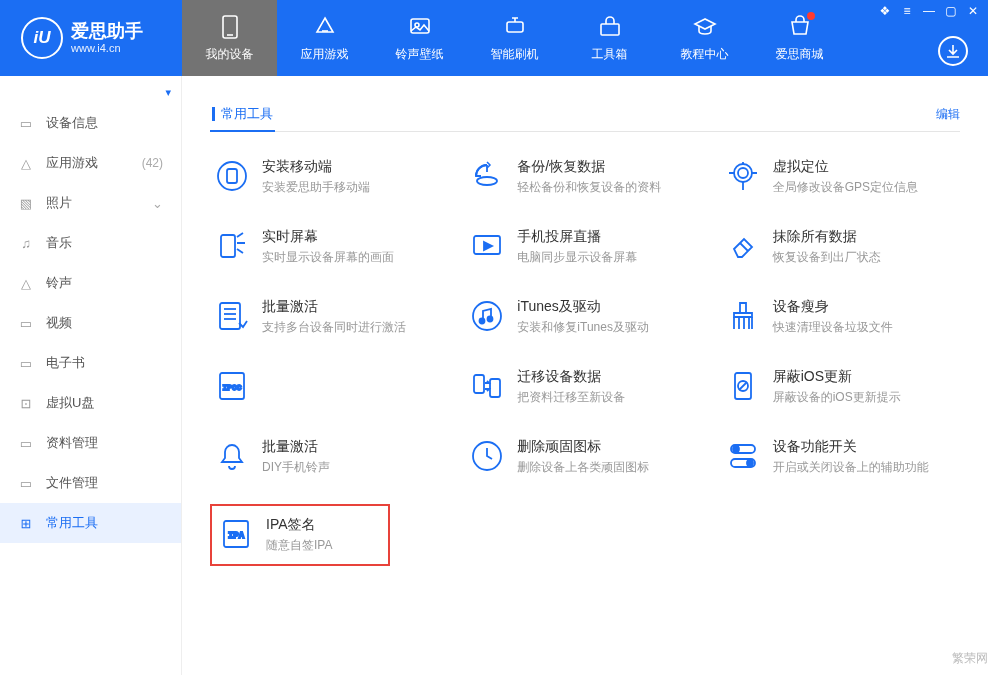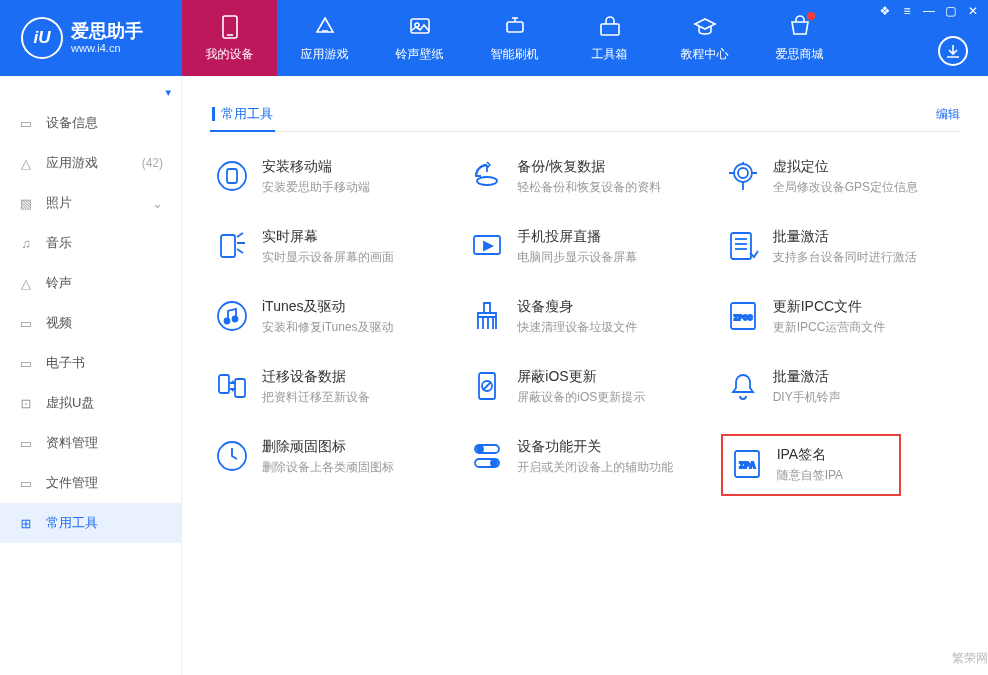--- a/index.html
+++ b/index.html
@@ -7,21 +7,21 @@
 
 
 .header { background: #1b6ef3; height: 76px; display: flex; align-items: center; position: relative; }
 .logo-block { width: 182px; display: flex; align-items: center; padding-left: 21px; gap: 8px; }
 .logo-circle { width: 42px; height: 42px; border: 2px solid #fff; border-radius: 50%; display: flex; align-items: center; justify-content: center; color: #fff; font-weight: bold; font-size: 17px; font-style: italic; }
 .logo-text { color: #fff; }
 .logo-title { font-size: 18px; font-weight: bold; line-height: 1.1; }
 .logo-url { font-size: 11px; opacity: 0.9; }
 .top-tabs { display: flex; align-self: stretch; }
 .top-tab { width: 95px; display: flex; flex-direction: column; align-items: center; justify-content: center; color: #fff; gap: 6px; cursor: pointer; }
-.top-tab.active { background: #be185d; }
+.top-tab.active { background: #737373; }
 .top-tab .icn { width: 26px; height: 26px; display: flex; align-items: center; justify-content: center; position: relative; }
 .top-tab .lbl { font-size: 12px; }
 .dot { position: absolute; top: -2px; right: -2px; width: 8px; height: 8px; background: #ff3b30; border-radius: 50%; }
 .winctl { position: absolute; top: 4px; right: 8px; display: flex; gap: 8px; }
 .wc { width: 14px; height: 14px; display: flex; align-items: center; justify-content: center; color: #fff; cursor: pointer; font-size: 12px; }
 .dl-btn { position: absolute; right: 20px; top: 36px; width: 30px; height: 30px; border: 2px solid #fff; border-radius: 50%; display: flex; align-items: center; justify-content: center; cursor: pointer; }
 
 
 .body-row { display: flex; height: 599px; }
 .sidebar { width: 182px; border-right: 1px solid #eee; padding-top: 6px; }
@@ -263,20 +263,32 @@
             </svg>
           </div>
           <div class="ttxt">
             <div class="ttitle">手机投屏直播</div>
             <div class="tdesc">电脑同步显示设备屏幕</div>
           </div>
         </div>
         <div class="tool">
           <div class="ticn">
             <svg width="34" height="34" class="stroke-blue">
+              <path d="M8 20l10-10 8 8-10 10H12z"></path>
+              <path d="M14 14l8 8"></path>
+            </svg>
+          </div>
+          <div class="ttxt">
+            <div class="ttitle">抹除所有数据</div>
+            <div class="tdesc">恢复设备到出厂状态</div>
+          </div>
+        </div>
+        <div class="tool">
+          <div class="ticn">
+            <svg width="34" height="34" class="stroke-blue">
               <rect x="5" y="4" width="20" height="26" rx="2"></rect>
               <line x1="9" y1="10" x2="21" y2="10"></line>
               <line x1="9" y1="15" x2="21" y2="15"></line>
               <line x1="9" y1="20" x2="21" y2="20"></line>
               <path d="M24 24l4 4 4-6" stroke="#1b6ef3"></path>
             </svg>
           </div>
           <div class="ttxt">
             <div class="ttitle">批量激活</div>
             <div class="tdesc">支持多台设备同时进行激活</div>
@@ -309,24 +321,20 @@
             <div class="tdesc">快速清理设备垃圾文件</div>
           </div>
         </div>
         <div class="tool">
           <div class="ticn">
             <svg width="34" height="34" class="stroke-blue">
               <rect x="5" y="4" width="24" height="26" rx="2"></rect>
               <text x="17" y="21" font-size="8" fill="#1b6ef3" text-anchor="middle" font-weight="bold">IPCC</text>
             </svg>
           </div>
-          <div class="ttxt">
-            <div class="ttitle">更新IPCC文件</div>
-            <div class="tdesc">更新IPCC运营商文件</div>
-          </div>
         </div>
         <div class="tool">
           <div class="ticn">
             <svg width="34" height="34" class="stroke-blue">
               <rect x="4" y="6" width="10" height="18" rx="2"></rect>
               <rect x="20" y="10" width="10" height="18" rx="2"></rect>
               <path d="M15 14h4l-2-2M15 20h4l-2 2"></path>
             </svg>
           </div>
           <div class="ttxt">

